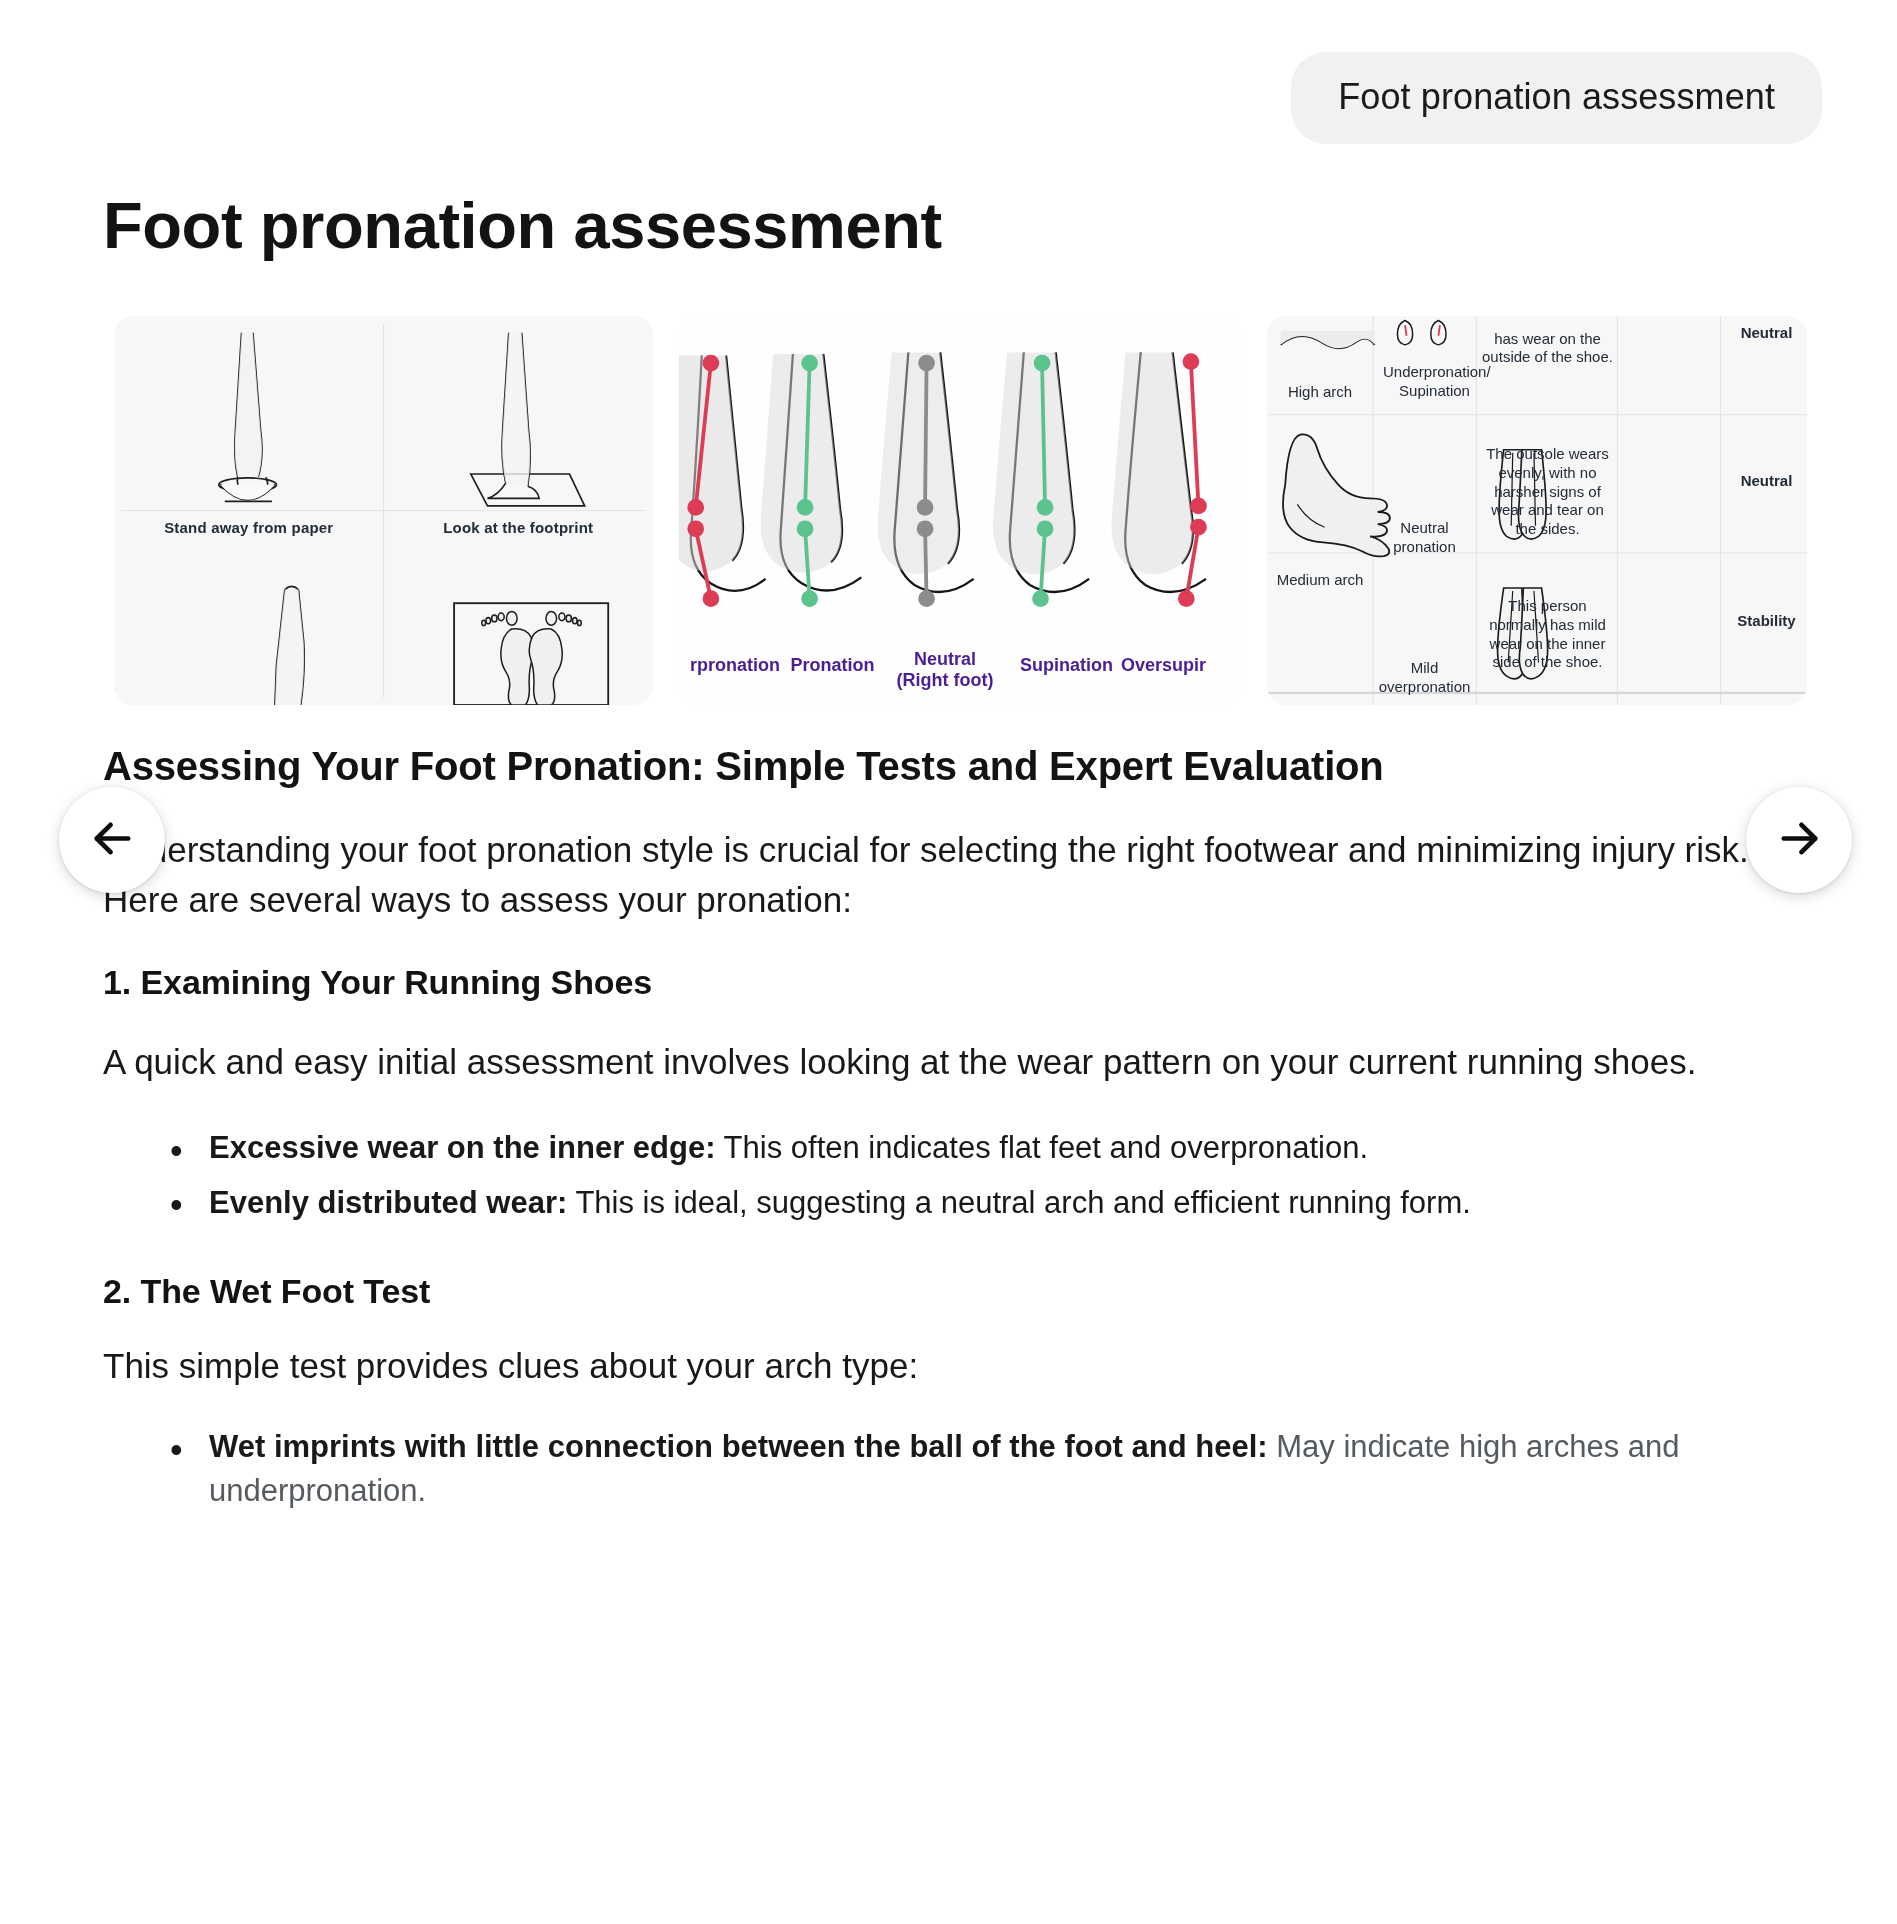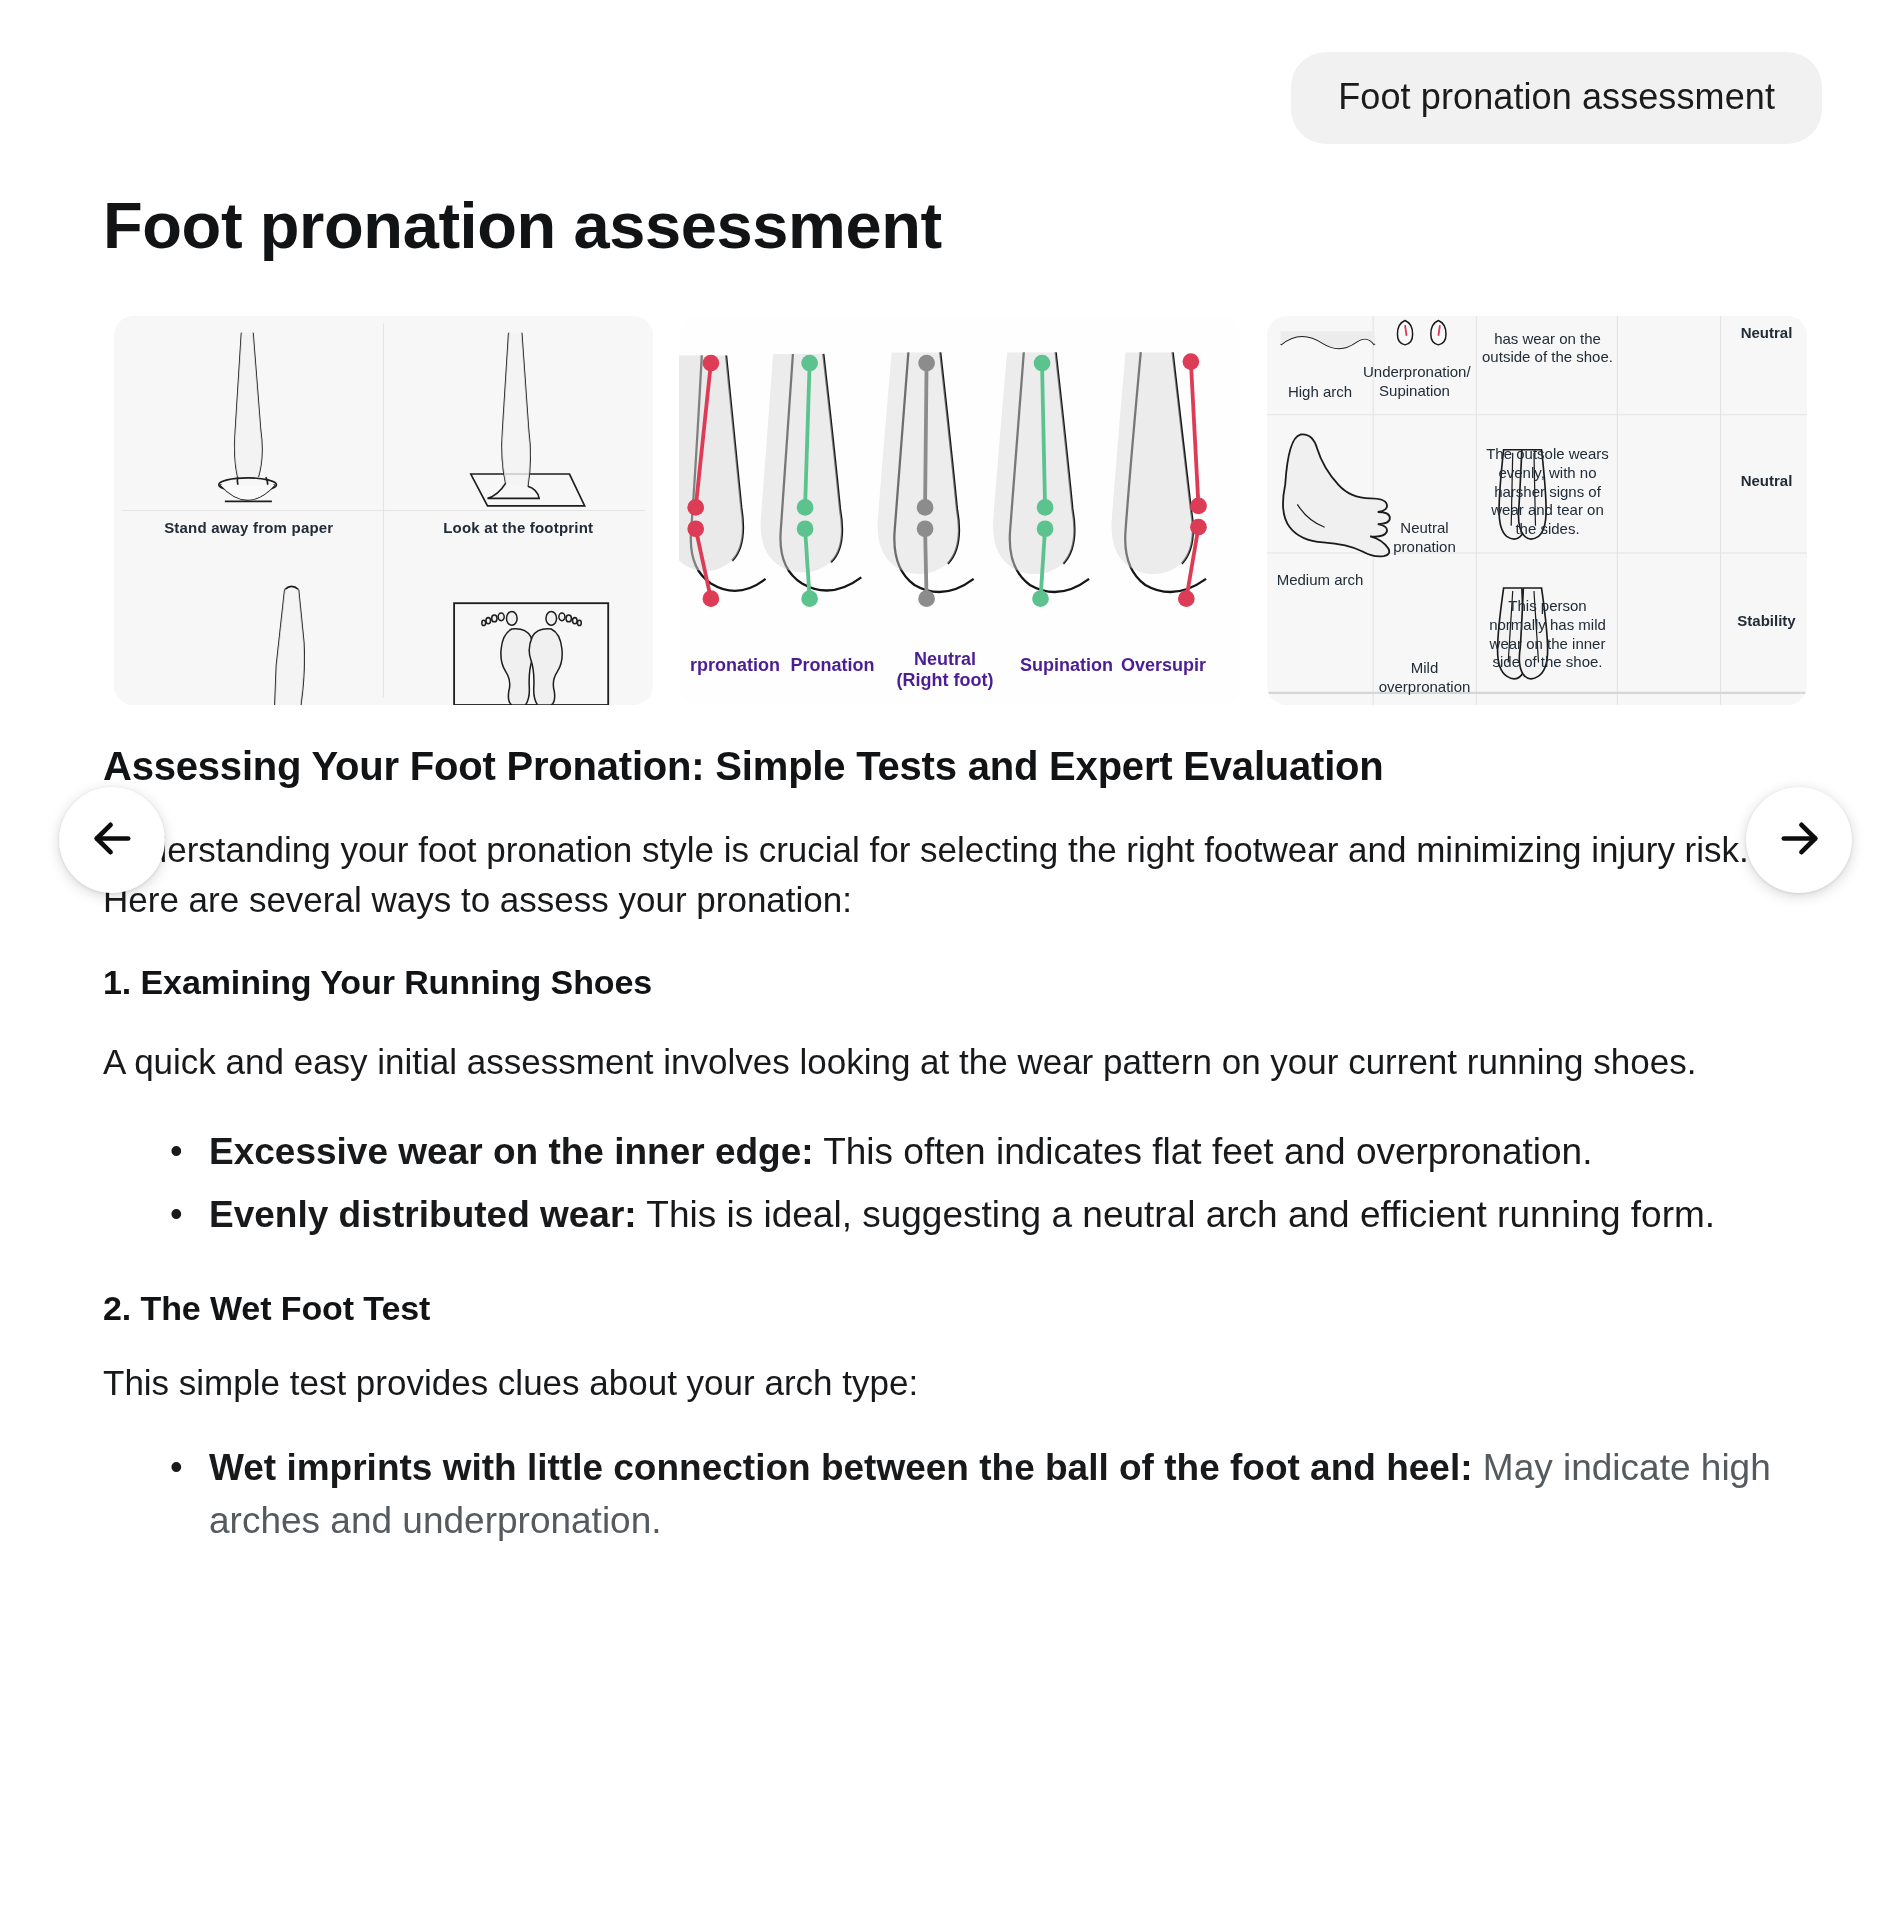--- a/index.html
+++ b/index.html
@@ -91,21 +91,21 @@
   p.para {
     font-size: 35px; color: #18191b; line-height: 1.42; margin-bottom: 39px;
     font-weight: 400;
   }
   h3.step {
     font-size: 34px; font-weight: 700; color: #111315; margin-bottom: 35px;
     letter-spacing: -0.1px;
   }
   ul.bullets { list-style: none; margin: 0 0 13.7px 0; padding: 0; }
   ul.bullets li {
-    position: relative; padding-left: 106px; font-size: 37px; color: #18191b;
+    position: relative; padding-left: 106px; font-size: 31px; color: #18191b;
     line-height: 1.42; margin-bottom: 10.6px;
   }
   ul.bullets li::before {
     content: "•"; position: absolute; left: 67px; top: -1.5px; font-size: 36px; color: #18191b;
   }
   ul.bullets li b { font-weight: 700; }
   .faded { color: #555a5f; }
 
   .fade-mask {
     position: absolute; left: 0; bottom: 0; width: 1898px; height: 53px;
@@ -303,21 +303,21 @@
           </g>
           <g stroke="#1b1b1b" stroke-width="1.6" fill="none">
             <line x1="324" y1="362" x2="318" y2="456"></line>
             <line x1="352" y1="362" x2="358" y2="456"></line>
           </g>
         </svg>
 
         <div class="tcell" style="left:0; top:67px; width:106px;">High arch</div>
         <div class="tcell" style="left:0; top:255px; width:106px;">Medium arch</div>
 
-        <div class="tcell" style="left:96px; top:47px; width:103px; white-space:pre-line;">Underpronation/
+        <div class="tcell" style="left:116px; top:47px; width:103px; white-space:pre-line;">Underpronation/
 Supination</div>
         <div class="tcell" style="left:106px; top:203px; width:103px;">Neutral pronation</div>
         <div class="tcell" style="left:106px; top:343px; width:103px;">Mild overpronation</div>
 
         <div class="tcell" style="left:213px; top:13.7px; width:135px;">has wear on the outside of the shoe.</div>
         <div class="tcell" style="left:213px; top:129px; width:135px;">The outsole wears evenly, with no harsher signs of wear and tear on the sides.</div>
         <div class="tcell" style="left:213px; top:281px; width:135px;">This person normally has mild wear on the inner side of the shoe.</div>
 
         <div class="tcell bold" style="left:454px; top:7.6px; width:91px;">Neutral</div>
         <div class="tcell bold" style="left:454px; top:156px; width:91px;">Neutral</div>

